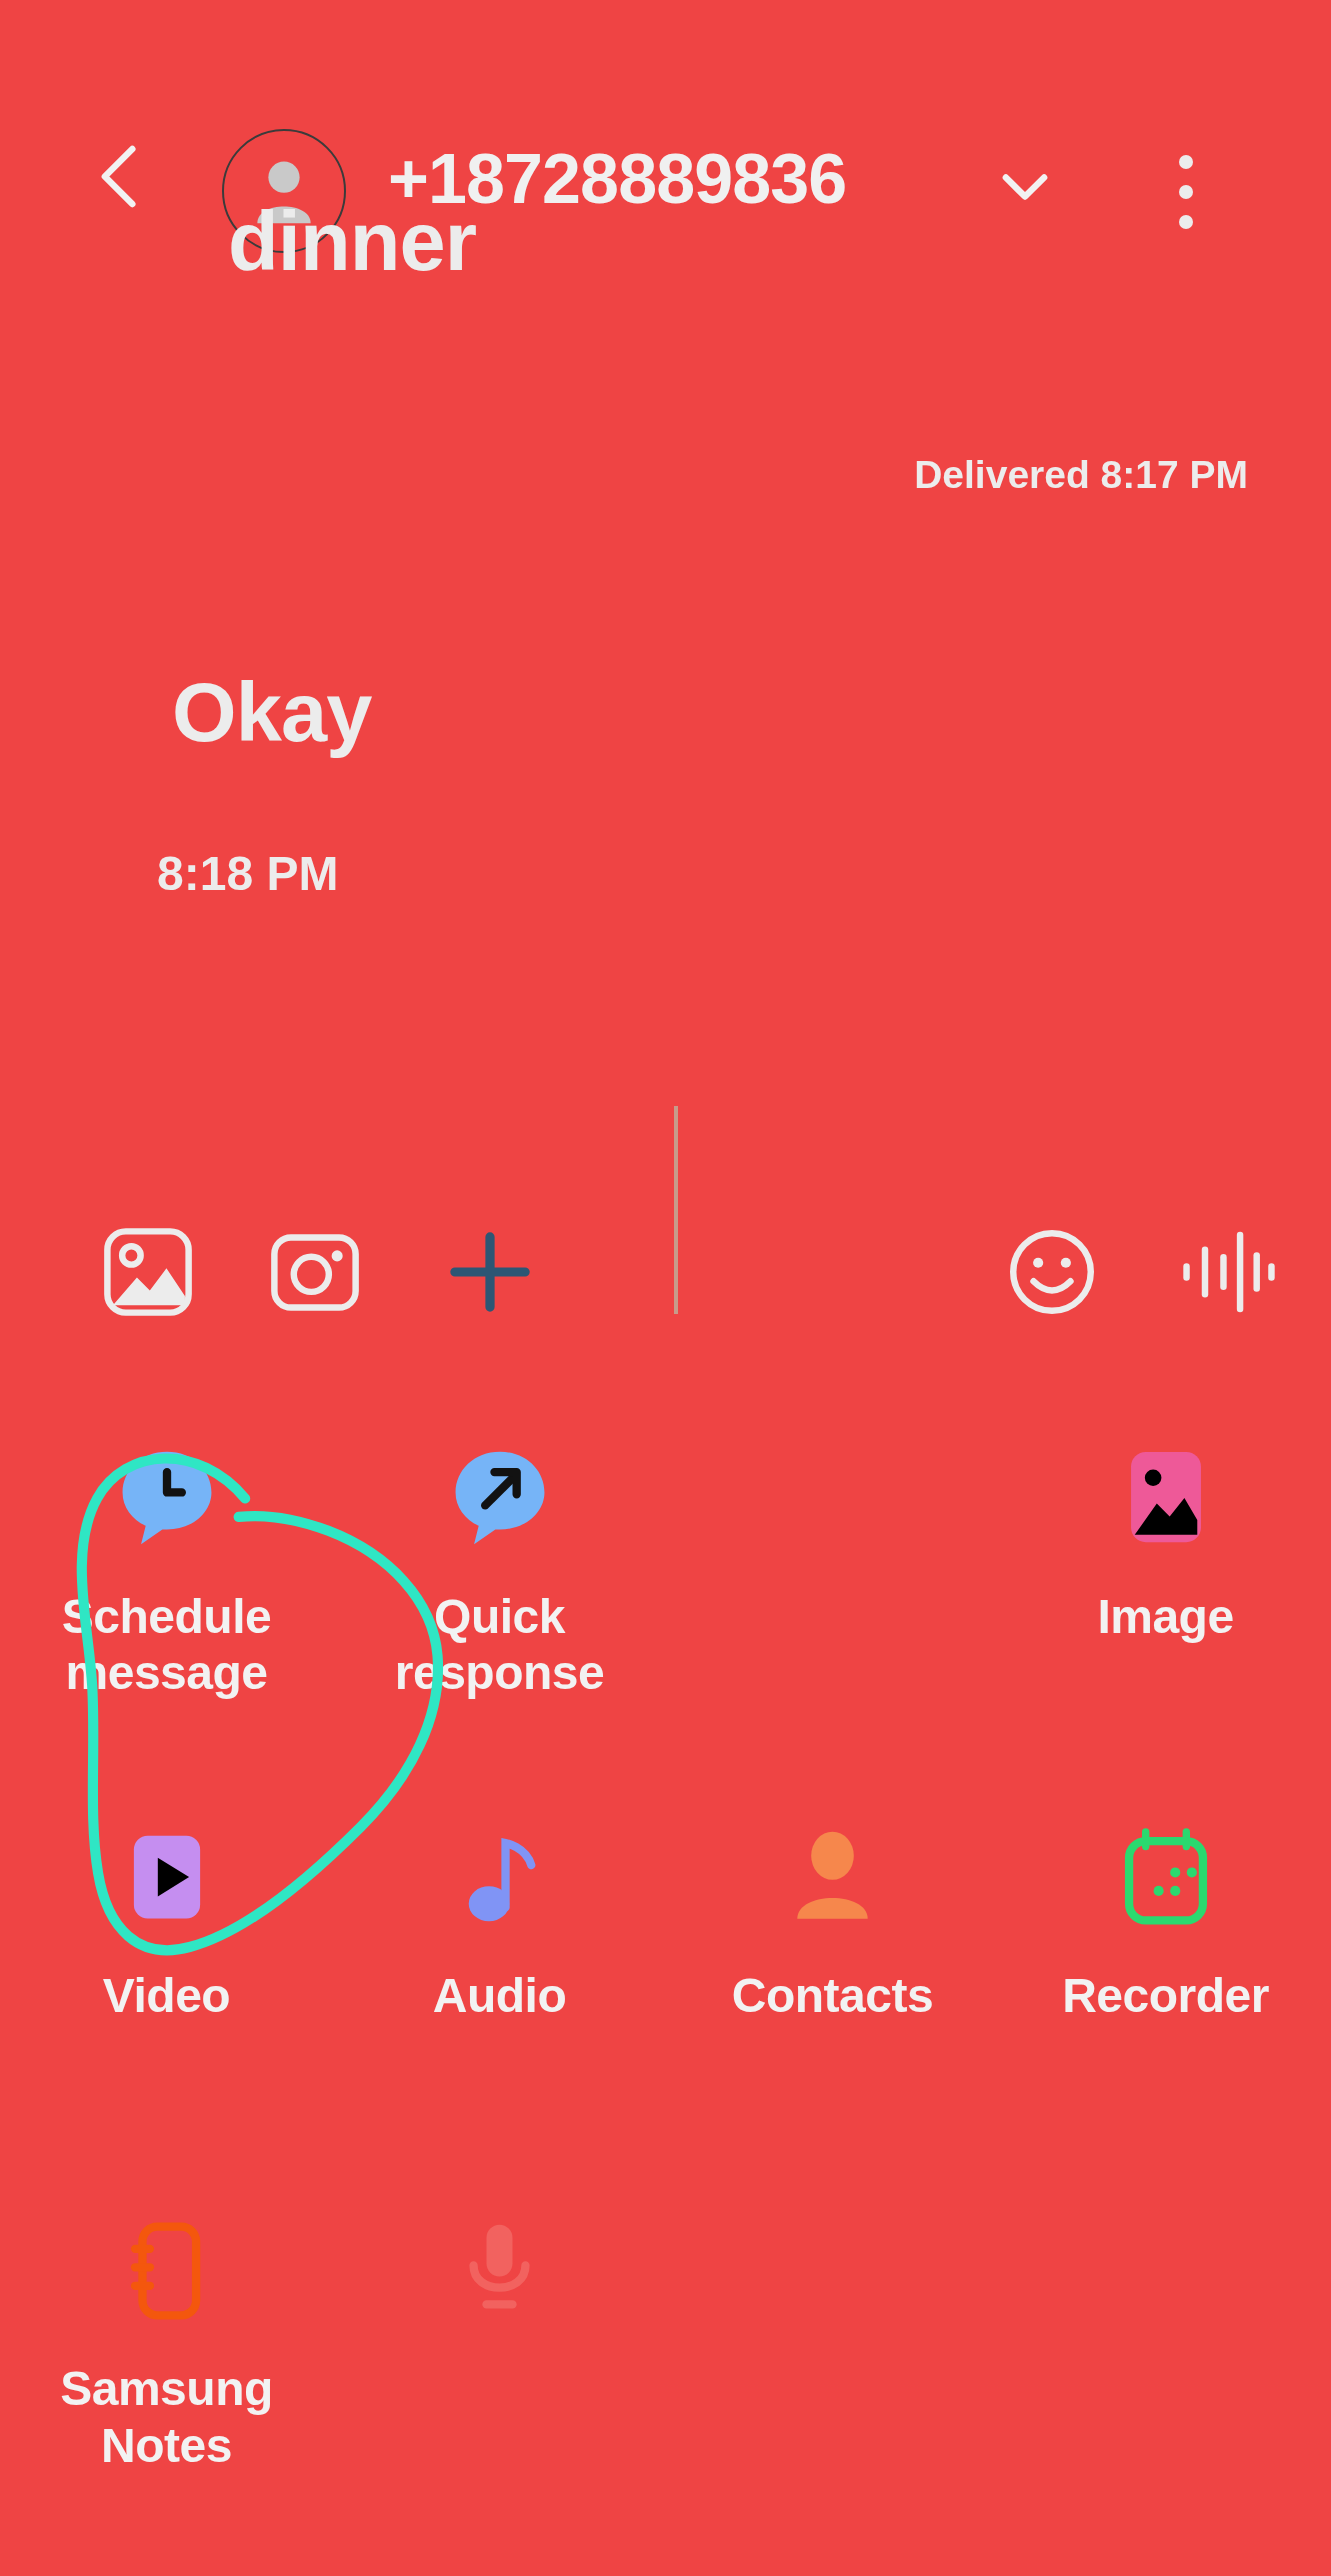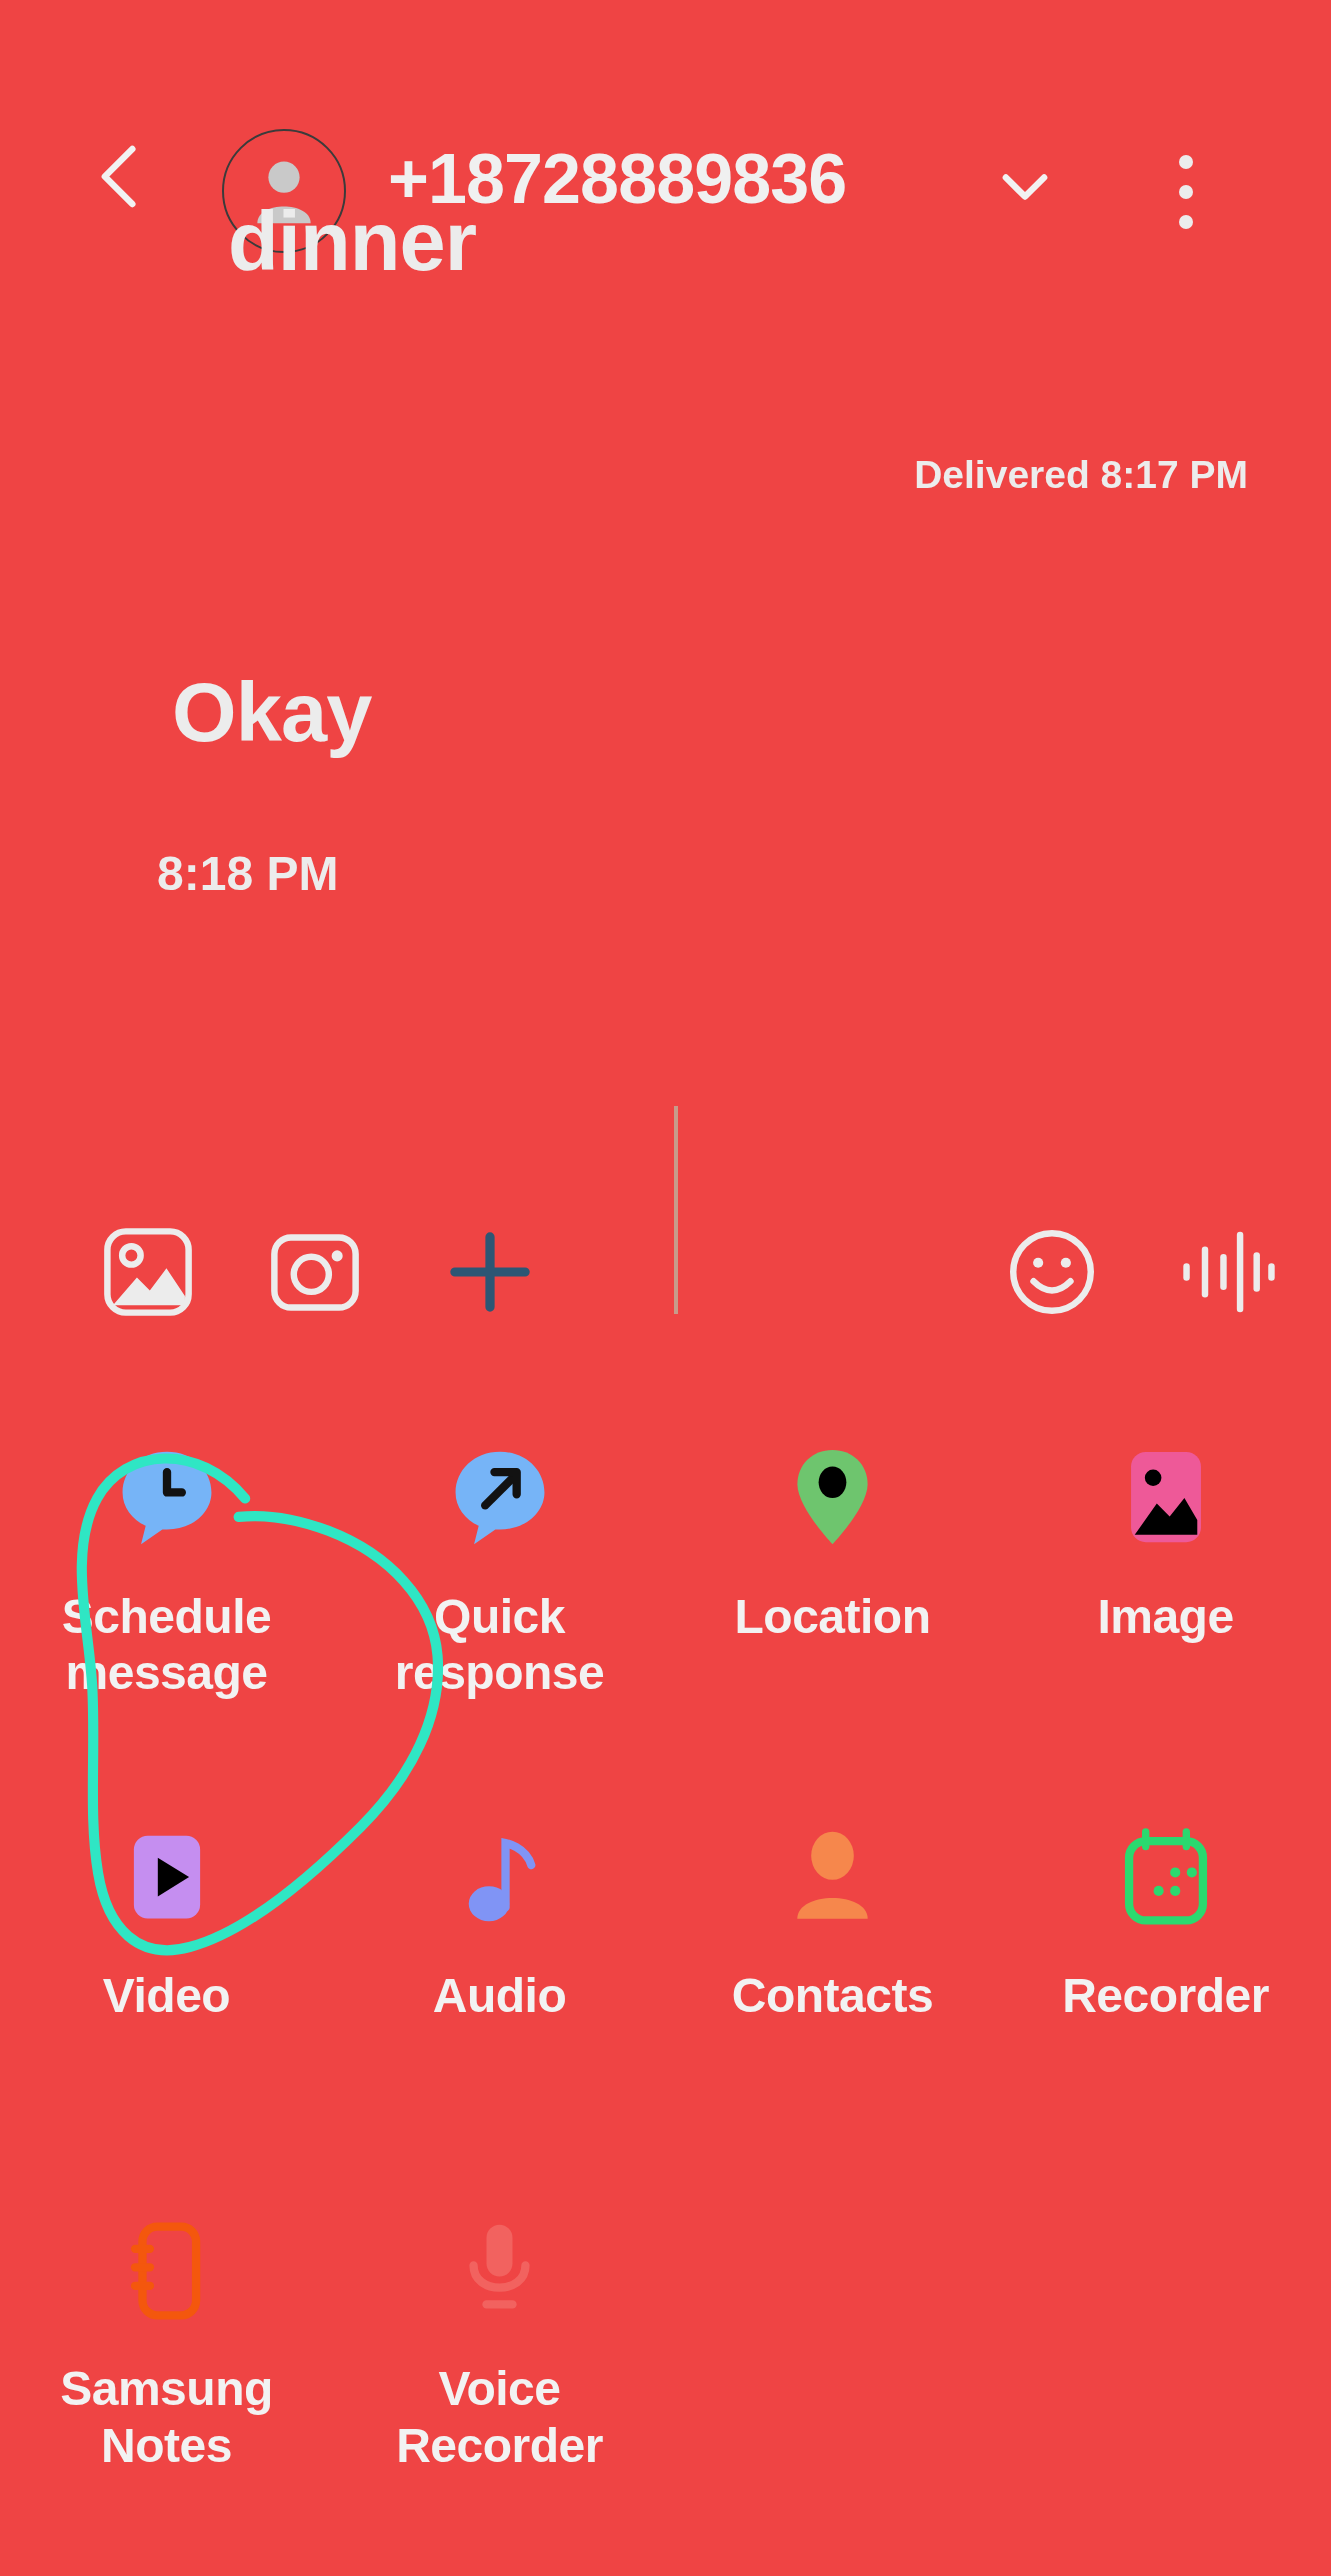--- a/index.html
+++ b/index.html
@@ -258,30 +258,20 @@
         <svg width="100" height="104" viewBox="0 0 108 112">
           <path d="M54 6 C26 6 6 26 6 50 C6 66 16 79 31 86 L26 106 L49 90
                    C51 90 52 90 54 90 C82 90 102 71 102 50 C102 26 82 6 54 6 Z" fill="#76b4f7"></path>
           <path d="M38 64 L70 32" stroke="#121212" stroke-width="9" stroke-linecap="round"></path>
           <path d="M48 28 L72 28 L72 52" stroke="#121212" stroke-width="9" fill="none" stroke-linecap="round" stroke-linejoin="round"></path>
         </svg>
       </div>
       <div class="attach-label">Quick response</div>
     </div>
 
-    <div class="attach-item r1 col3">
-      <div class="attach-icon">
-        <svg width="85" height="104" viewBox="0 0 92 112">
-          <path d="M46 4 C24 4 8 20 8 41 C8 66 46 106 46 106 C46 106 84 66 84 41
-                   C84 20 68 4 46 4 Z" fill="#6ec56e"></path>
-          <ellipse cx="46" cy="39" rx="15" ry="17" fill="#000"></ellipse>
-        </svg>
-      </div>
-      <div class="attach-label">Location</div>
-    </div>
 
     <div class="attach-item r1 col4">
       <div class="attach-icon">
         <svg width="92" height="104" viewBox="0 0 100 112">
           <rect x="12" y="6" width="76" height="98" rx="16" ry="16" fill="#ee5998"></rect>
           <circle cx="36" cy="34" r="9" fill="#000"></circle>
           <path d="M16 96 L40 62 L54 76 L70 56 L84 80 L84 96 Z" fill="#000"></path>
         </svg>
       </div>
       <div class="attach-label">Image</div>
@@ -346,21 +336,20 @@
     </div>
 
     <div class="attach-item r3 col2">
       <div class="attach-icon">
         <svg width="89" height="104" viewBox="0 0 96 112">
           <rect x="34" y="6" width="28" height="56" rx="14" ry="14" fill="#f2625f"></rect>
           <path d="M20 50 C20 82 76 82 76 50" stroke="#f2625f" stroke-width="9" fill="none" stroke-linecap="round"></path>
           <line x1="34" y1="92" x2="62" y2="92" stroke="#f2625f" stroke-width="9" stroke-linecap="round"></line>
         </svg>
       </div>
-      <div class="attach-label">Voice Recorder</div>
     </div>
   </div>
 
   <svg id="annotation" viewBox="0 0 1440 2785">
     <path d="M 265 1620
              C 215 1560, 135 1565, 105 1620
              C 72 1680, 98 1765, 100 1830
              C 103 1900, 96 1965, 106 2025
              C 116 2085, 150 2120, 205 2105
              C 262 2090, 330 2035, 390 1975

